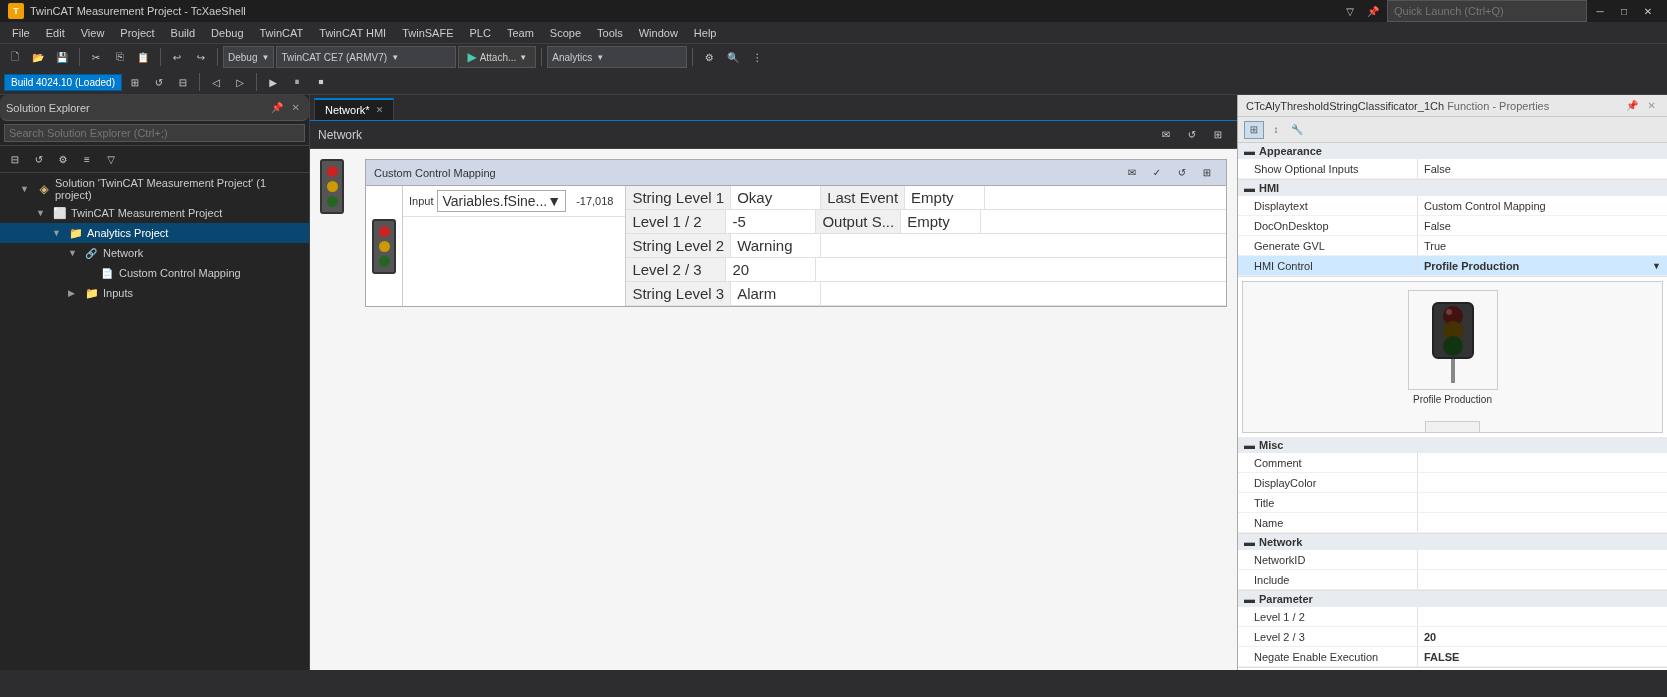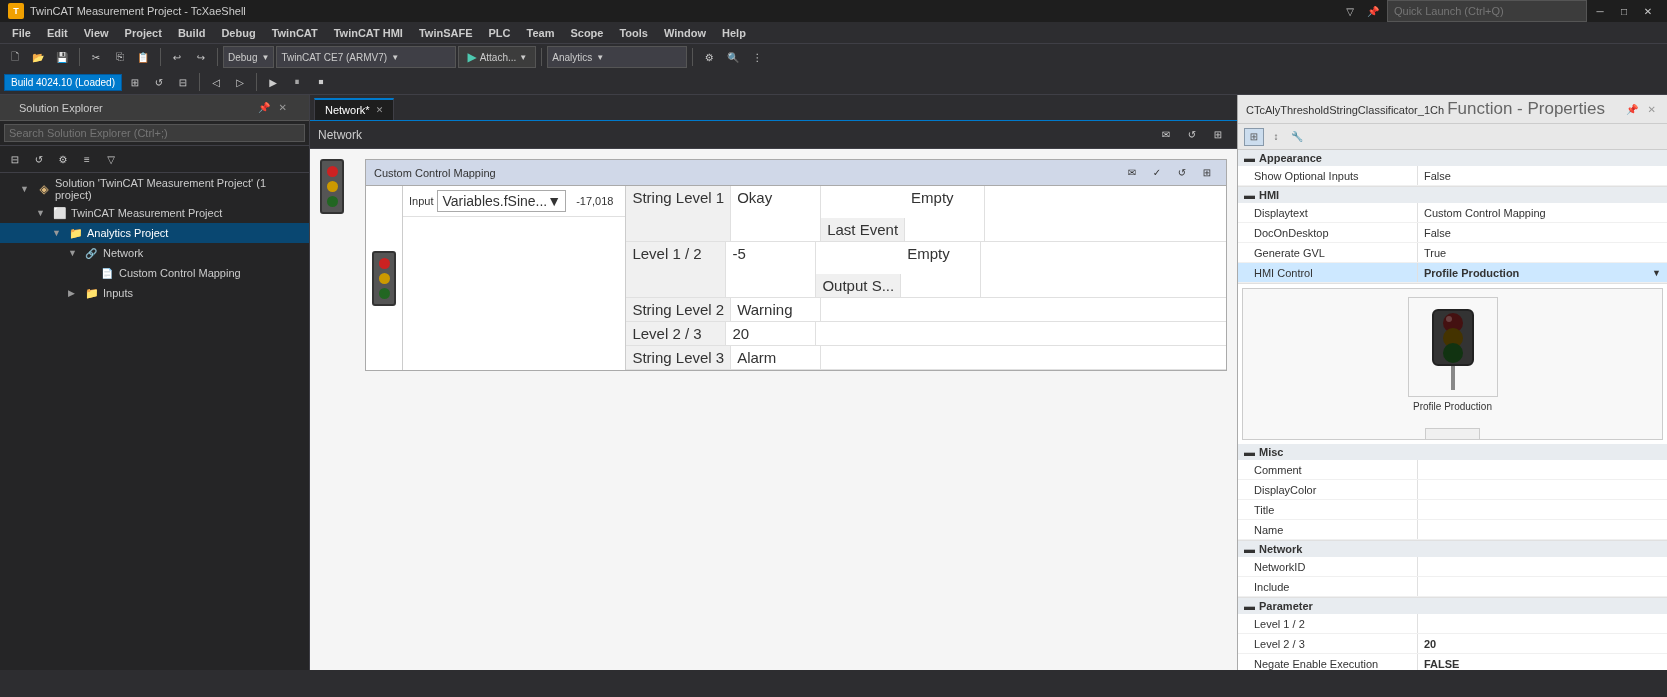--- a/index.html
+++ b/index.html
@@ -6,38 +6,38 @@
     body { font-family: 'Segoe UI', Tahoma, Geneva, Verdana, sans-serif; font-size: 11px; background: #2d2d30; color: #ddd; overflow: hidden; }
 
     
     .title-bar { background: #1e1e1e; color: #ccc; height: 22px; display: flex; align-items: center; padding: 0 8px; justify-content: space-between; }
     .title-bar-left { display: flex; align-items: center; gap: 6px; }
     .title-bar-icon { width: 16px; height: 16px; background: #f0a000; border-radius: 2px; font-size: 9px; display: flex; align-items: center; justify-content: center; color: white; font-weight: bold; }
     .title-bar-title { font-size: 11px; }
     .title-bar-controls { display: flex; gap: 2px; }
 
     
-    .menu-bar { background: #2d2d30; height: 22px; display: flex; align-items: center; padding: 0 4px; border-bottom: 1px solid #3f3f46; font-weight: bold; }
+    .menu-bar { background: #2d2d30; height: 22px; display: flex; align-items: center; padding: 0 4px; border-bottom: 1px solid #3f3f46; }
     .menu-item { padding: 2px 8px; font-size: 11px; color: #ccc; cursor: pointer; }
 
     
     .toolbar-area { background: #2d2d30; border-bottom: 1px solid #3f3f46; }
     .toolbar-row { height: 26px; display: flex; align-items: center; padding: 0 4px; gap: 2px; }
     .toolbar-btn { height: 22px; min-width: 22px; background: transparent; border: 1px solid transparent; color: #ccc; font-size: 10px; cursor: pointer; display: flex; align-items: center; justify-content: center; padding: 0 2px; }
     .toolbar-separator { width: 1px; height: 18px; background: #555; margin: 0 3px; }
     .toolbar-dropdown { height: 22px; background: #3f3f46; border: 1px solid #555; color: #ccc; font-size: 10px; padding: 0 4px; display: flex; align-items: center; gap: 4px; cursor: pointer; }
     .toolbar-dropdown-arrow { font-size: 8px; }
     .build-label { background: #007acc; color: white; padding: 2px 6px; font-size: 10px; border: 1px solid #005a9e; }
 
     
     .main-layout { display: flex; height: calc(697px - 22px - 22px - 52px - 26px); }
 
     
     .solution-explorer { width: 310px; background: #252526; border-right: 1px solid #3f3f46; display: flex; flex-direction: column; }
-    .panel-header { background: #3c3c3c; height: 26px; display: flex; align-items: center; justify-content: space-between; padding: 0 19px; border-bottom: 1px solid #555; }
+    .panel-header { background: #3c3c3c; height: 26px; display: flex; align-items: center; justify-content: space-between; padding: 0 6px; border-bottom: 1px solid #555; border-radius: 7px; }
     .panel-title { font-size: 11px; color: #ccc; font-weight: 500; }
     .panel-controls { display: flex; gap: 2px; }
     .panel-btn { font-size: 10px; color: #999; cursor: pointer; padding: 1px 3px; }
     .search-bar { padding: 3px 4px; border-bottom: 1px solid #3f3f46; }
     .search-input { width: 100%; background: #3c3c3c; border: 1px solid #555; color: #ccc; padding: 2px 4px; font-size: 11px; }
     .toolbar-small { display: flex; align-items: center; gap: 2px; padding: 2px 4px; border-bottom: 1px solid #3f3f46; }
     .tree-area { flex: 1; overflow-y: auto; padding: 2px 0; }
     .tree-item { display: flex; align-items: center; padding: 2px 4px; cursor: pointer; color: #ccc; font-size: 11px; }
     .tree-item.selected { background: #094771; color: white; }
     .tree-indent { display: inline-block; width: 16px; flex-shrink: 0; }
@@ -74,29 +74,29 @@
     .cml-input-row { display: flex; align-items: center; gap: 4px; padding: 4px 6px; border-bottom: 1px solid #e0e0e0; }
     .cml-input-label { color: #333; font-size: 11px; }
     .cml-dropdown { background: #fff; border: 1px solid #aaa; padding: 2px 4px; font-size: 14px; color: #333; min-width: 110px; display: flex; align-items: center; justify-content: space-between; }
     .cml-value { color: #333; font-size: 11px; padding: 0 6px; }
 
     .cml-grid { flex: 1; }
     .cml-grid-row { display: flex; border-bottom: 1px solid #e0e0e0; }
     .cml-grid-cell { padding: 3px 6px; font-size: 15px; color: #333; border-right: 1px solid #e0e0e0; }
     .cml-grid-cell.label { min-width: 100px; background: #f0f0f0; }
     .cml-grid-cell.value { min-width: 90px; }
-    .cml-grid-cell.event-label { min-width: 80px; background: #f0f0f0; margin-top: 32px; }
+    .cml-grid-cell.event-label { min-width: 80px; background: #f0f0f0; }
     .cml-grid-cell.event-value { min-width: 80px; }
     .tl-red { background: #cc2222; }
 
     
     .properties-panel { width: 430px; background: #f5f5f5; border-left: 1px solid #aaa; display: flex; flex-direction: column; }
     .props-header { background: #e8e8e8; padding: 4px 8px; border-bottom: 1px solid #ccc; display: flex; align-items: center; justify-content: space-between; }
     .props-title { font-size: 11px; color: #333; font-weight: 500; }
-    .props-title-sub { font-size: 17px; color: #666; }
+    .props-title-sub { font-size: 11px; color: #666; }
     .props-controls { display: flex; gap: 3px; }
     .props-toolbar { background: #e8e8e8; height: 26px; display: flex; align-items: center; padding: 0 6px; gap: 2px; border-bottom: 1px solid #ccc; }
     .props-toolbar-btn { width: 20px; height: 18px; background: transparent; border: 1px solid transparent; display: flex; align-items: center; justify-content: center; cursor: pointer; font-size: 10px; color: #555; }
     .props-toolbar-btn.active { background: #cde; border-color: #89a; }
     .props-body { flex: 1; overflow-y: auto; background: white; }
     .props-section { border-bottom: 1px solid #e0e0e0; }
     .props-section-header { background: #e8ecf0; padding: 2px 6px; font-size: 11px; color: #333; font-weight: 600; display: flex; align-items: center; gap: 4px; cursor: pointer; }
     .props-row { display: flex; border-bottom: 1px solid #f0f0f0; min-height: 20px; }
     .props-row.selected { background: #cde8ff; }
     .props-name { width: 180px; padding: 2px 6px 2px 16px; font-size: 11px; color: #333; border-right: 1px solid #e0e0e0; display: flex; align-items: center; }

